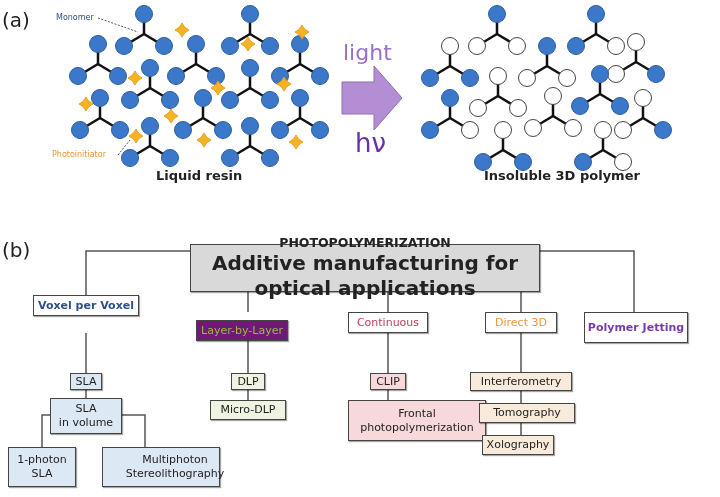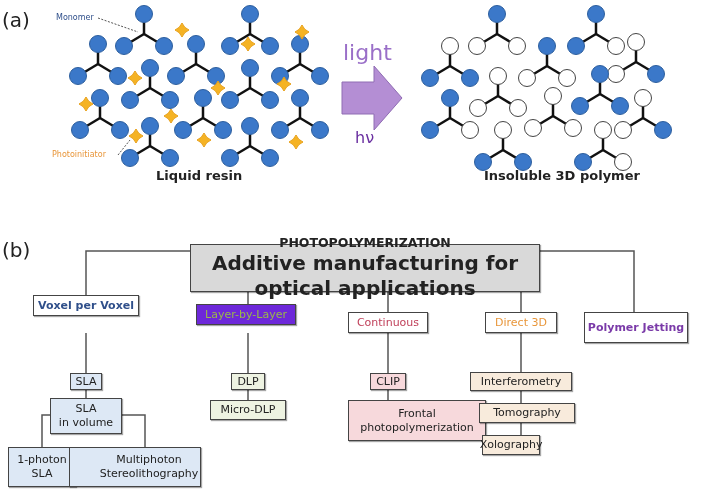--- a/index.html
+++ b/index.html
@@ -231,21 +231,21 @@
   <line x1="118" y1="155" x2="130" y2="140" stroke="#555" stroke-width="1" stroke-dasharray="2,1.5"></line>
 
   <polygon points="342,82 374,82 374,66 402,98 374,130 374,114 342,114" fill="#b48ed4" stroke="#8f6cb3" stroke-width="1"></polygon>
 </svg>
 
 <div class="lbl" style="left:56px;top:13px;color:#2f4f8a;">Monomer</div>
 <div class="lbl" style="left:52px;top:150px;color:#e8963a;">Photoinitiator</div>
 <div class="caption" style="left:156px;top:168px;">Liquid resin</div>
 <div class="caption" style="left:484px;top:168px;">Insoluble 3D polymer</div>
 <div style="position:absolute;left:343px;top:40px;font-family:'DejaVu Sans',sans-serif;font-size:22px;color:#9a6fc8;">light</div>
-<div style="position:absolute;left:355px;top:128px;font-family:'DejaVu Sans',sans-serif;font-size:16px;color:#6a2fa0;">hν</div>
+<div style="position:absolute;left:355px;top:128px;font-family:'DejaVu Sans',sans-serif;font-size:26px;color:#6a2fa0;">hν</div>
 
 <svg width="720" height="497" style="pointer-events:none;">
   <g stroke="#555" stroke-width="1.5" fill="none">
     <polyline points="190,251 86,251 86,312"></polyline>
     <polyline points="540,251 634,251 634,312"></polyline>
     <line x1="248" y1="292" x2="248" y2="312"></line>
     <line x1="388" y1="292" x2="388" y2="312"></line>
     <line x1="521" y1="292" x2="521" y2="312"></line>
     <line x1="86" y1="333" x2="86" y2="373"></line>
     <line x1="86" y1="390" x2="86" y2="398"></line>
@@ -260,43 +260,43 @@
     <line x1="521" y1="423" x2="521" y2="435"></line>
   </g>
 </svg>
 
 <div class="box" style="left:190px;top:244px;width:350px;height:48px;background:#d9d9d9;flex-direction:column;font-weight:bold;font-size:12.5px;">
   <span>PHOTOPOLYMERIZATION</span>
   <span style="font-size:20px;">Additive manufacturing for optical applications</span>
 </div>
 
 <div class="box" style="left:33px;top:295px;width:106px;height:21px;background:#fff;color:#2f4f8a;font-weight:bold;">Voxel per Voxel</div>
-<div class="box" style="left:196px;top:304px;width:100px;height:21px;background:#6d28d9;color:#9ab84a;">Layer-by-Layer</div>
+<div class="box" style="left:196px;top:320px;width:92px;height:21px;background:#701a75;color:#9ab84a;">Layer-by-Layer</div>
 <div class="box" style="left:348px;top:312px;width:80px;height:21px;background:#fff;color:#c0405a;">Continuous</div>
 <div class="box" style="left:485px;top:312px;width:72px;height:21px;background:#fff;color:#e8963a;">Direct 3D</div>
 <div class="box" style="left:584px;top:312px;width:104px;height:31px;background:#fff;color:#7a3aa8;font-weight:bold;">Polymer Jetting</div>
 
 <div class="box" style="left:70px;top:373px;width:32px;height:17px;background:#dde8f5;">SLA</div>
 <div class="box" style="left:50px;top:398px;width:72px;height:36px;background:#dde8f5;flex-direction:column;">
   <span>SLA</span>
   <span>in volume</span>
 </div>
 <div class="box" style="left:8px;top:447px;width:68px;height:40px;background:#dde8f5;flex-direction:column;">
   <span>1-photon</span>
   <span>SLA</span>
 </div>
-<div class="box" style="left:69px;top:447px;width:132px;height:40px;background:#dde8f5;flex-direction:column;padding-left:28px;">
+<div class="box" style="left:102px;top:447px;width:118px;height:40px;background:#dde8f5;flex-direction:column;padding-left:28px;">
   <span>Multiphoton</span>
   <span>Stereolithography</span>
 </div>
 
 <div class="box" style="left:231px;top:373px;width:34px;height:17px;background:#eef3e2;">DLP</div>
 <div class="box" style="left:210px;top:400px;width:76px;height:20px;background:#eef3e2;">Micro-DLP</div>
 
 <div class="box" style="left:370px;top:373px;width:36px;height:17px;background:#f7d9dc;">CLIP</div>
 <div class="box" style="left:320px;top:400px;width:138px;height:41px;background:#f7d9dc;flex-direction:column;margin-left:28px;">
   <span>Frontal</span>
   <span>photopolymerization</span>
 </div>
 
 <div class="box" style="left:470px;top:372px;width:102px;height:19px;background:#f8ebdc;">Interferometry</div>
 <div class="box" style="left:479px;top:403px;width:96px;height:20px;background:#f8ebdc;">Tomography</div>
-<div class="box" style="left:482px;top:435px;width:58px;height:20px;background:#f8ebdc;">Xolography</div>
+<div class="box" style="left:482px;top:435px;width:72px;height:20px;background:#f8ebdc;">Xolography</div>
 
 </body></html>

